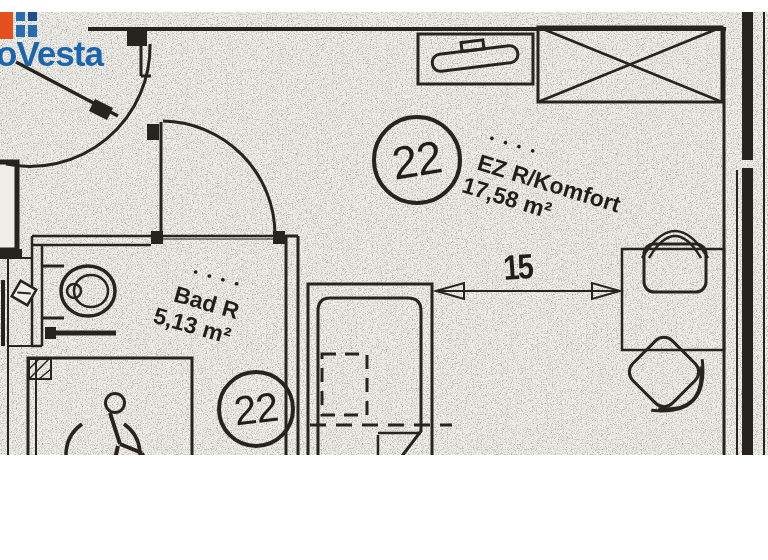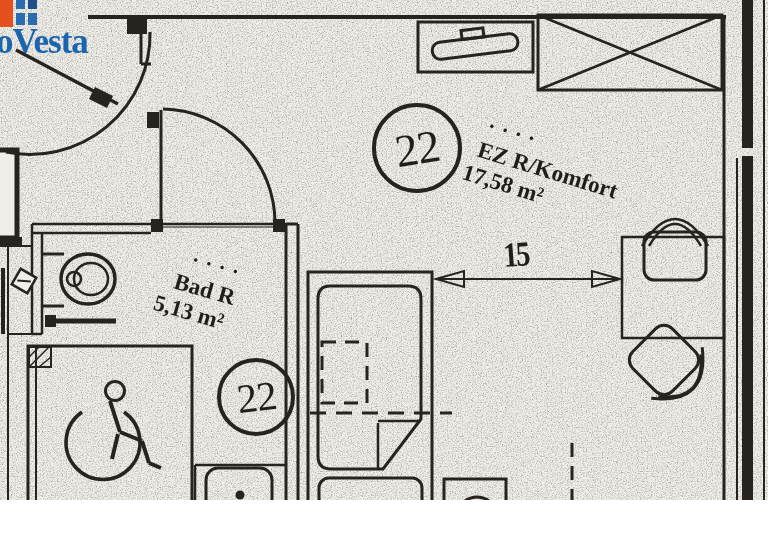--- a/index.html
+++ b/index.html
@@ -1,17 +1,17 @@
 <!DOCTYPE html>
 <html><head>
 <meta charset="utf-8">
 <style>
   html,body{margin:0;padding:0;background:#ffffff;}
-  #stage{position:relative;width:768px;height:500px;overflow:hidden;
-         background:#f0eee8;font-family:Liberation Serif, serif;}
+  #stage{position:relative;width:768px;height:443px;overflow:hidden;
+         background:#f0eee8;font-family:Liberation Sans, sans-serif;margin-top:12px;}
   #plan-svg{position:absolute;left:0;top:0;}
   .ln{fill:none;stroke:#27241f;stroke-linecap:butt;}
   .fill-ink{fill:#27241f;stroke:none;}
   .fill-paper{fill:#f0eee8;}
   
   .label-block{position:absolute;color:#211e1a;transform-origin:0 0;line-height:26px;}
   .dots{font-size:13px;font-weight:700;letter-spacing:3px;}
   .room-name{font-size:23px;font-weight:700;white-space:nowrap;}
   .room-area{font-size:23px;font-weight:700;white-space:nowrap;}
   .room-number-circle{position:absolute;border:4px solid #27241f;border-radius:50%;

